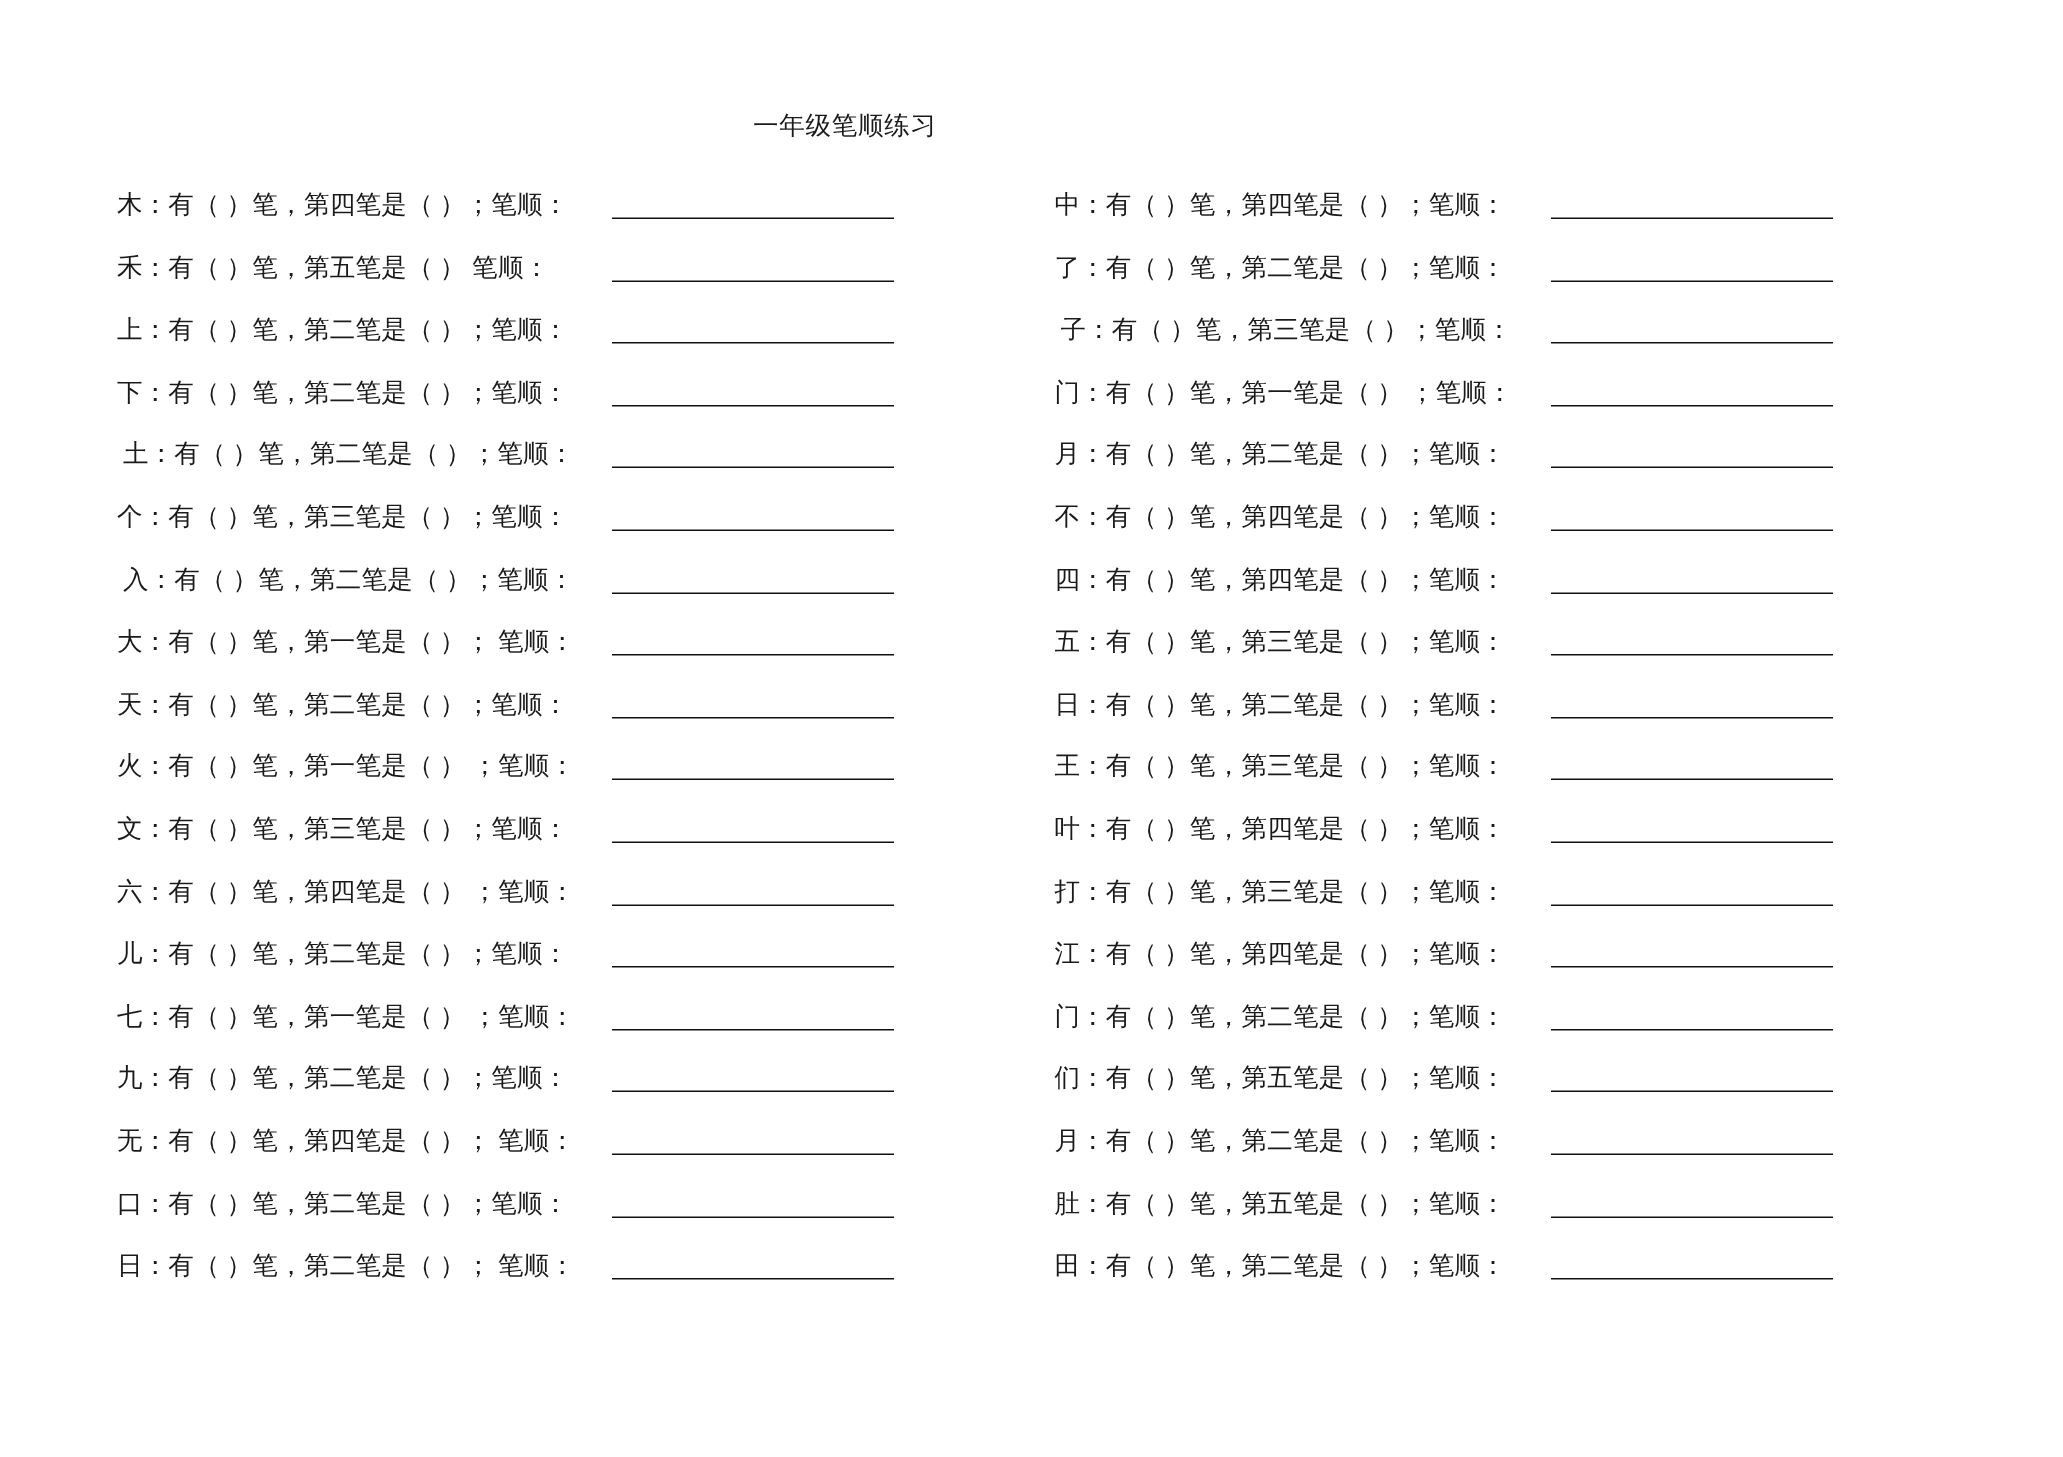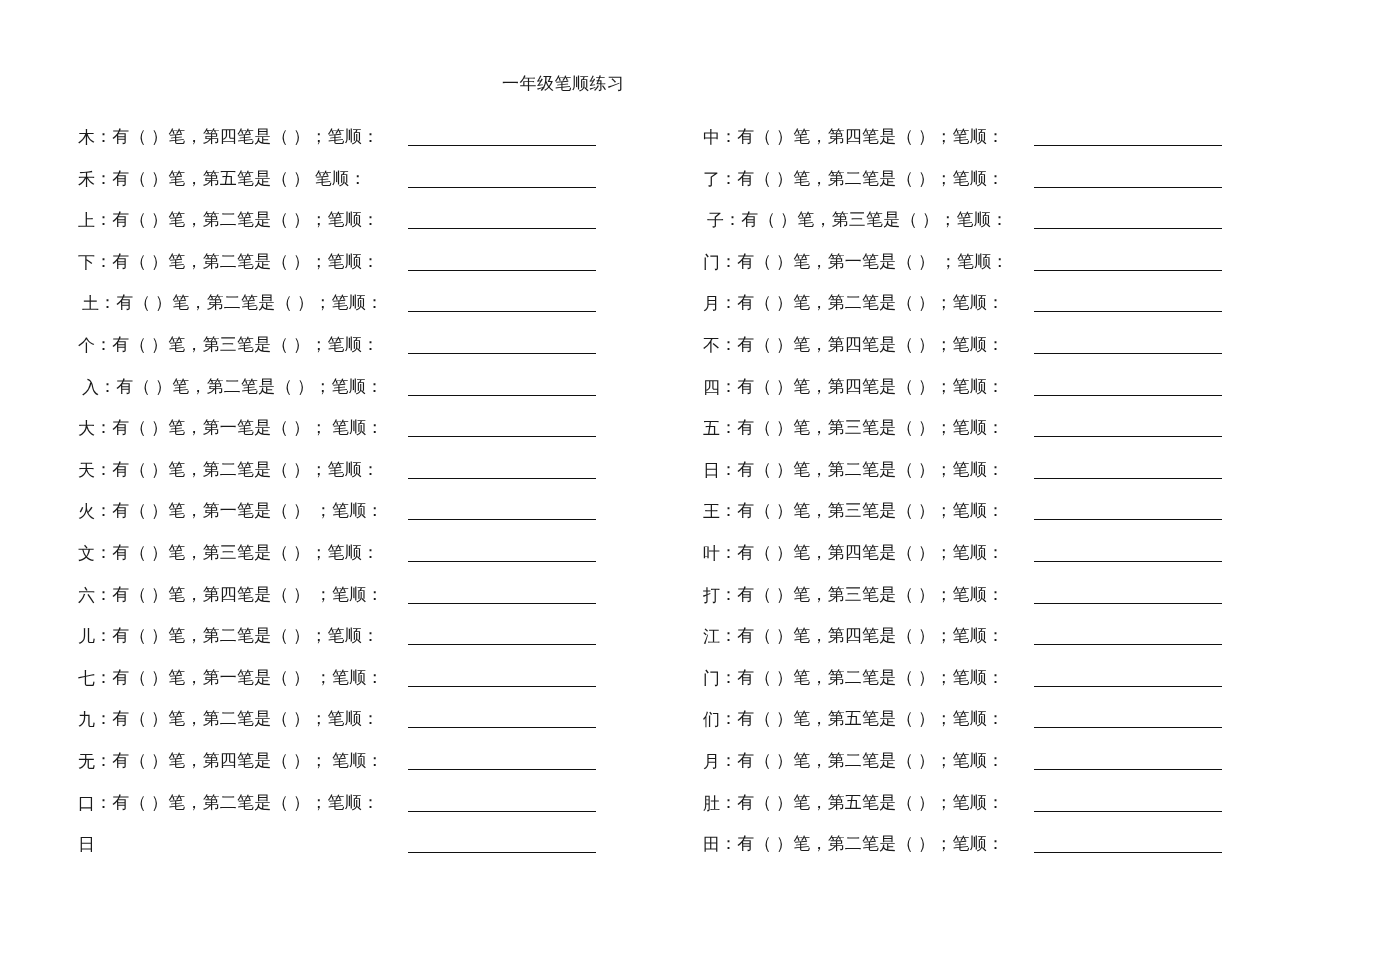--- a/index.html
+++ b/index.html
@@ -142,20 +142,21 @@
       <span class="q">：有（  ）笔，第四笔是（   ）； 笔顺：</span>
       <span class="answer-line"></span>
     </div>
     <div class="row">
       <span class="char">口</span>
       <span class="q">：有（  ）笔，第二笔是（   ）；笔顺：</span>
       <span class="answer-line"></span>
     </div>
     <div class="row">
       <span class="char">日</span>
+      <span class="q">：有（  ）笔，第二笔是（   ）； 笔顺：</span>
       <span class="answer-line"></span>
     </div>
   </div>
 <div class="column col-right" id="col-right">
     <div class="row">
       <span class="char">中</span>
       <span class="q">：有（  ）笔，第四笔是（   ）；笔顺：</span>
       <span class="answer-line"></span>
     </div>
     <div class="row">

